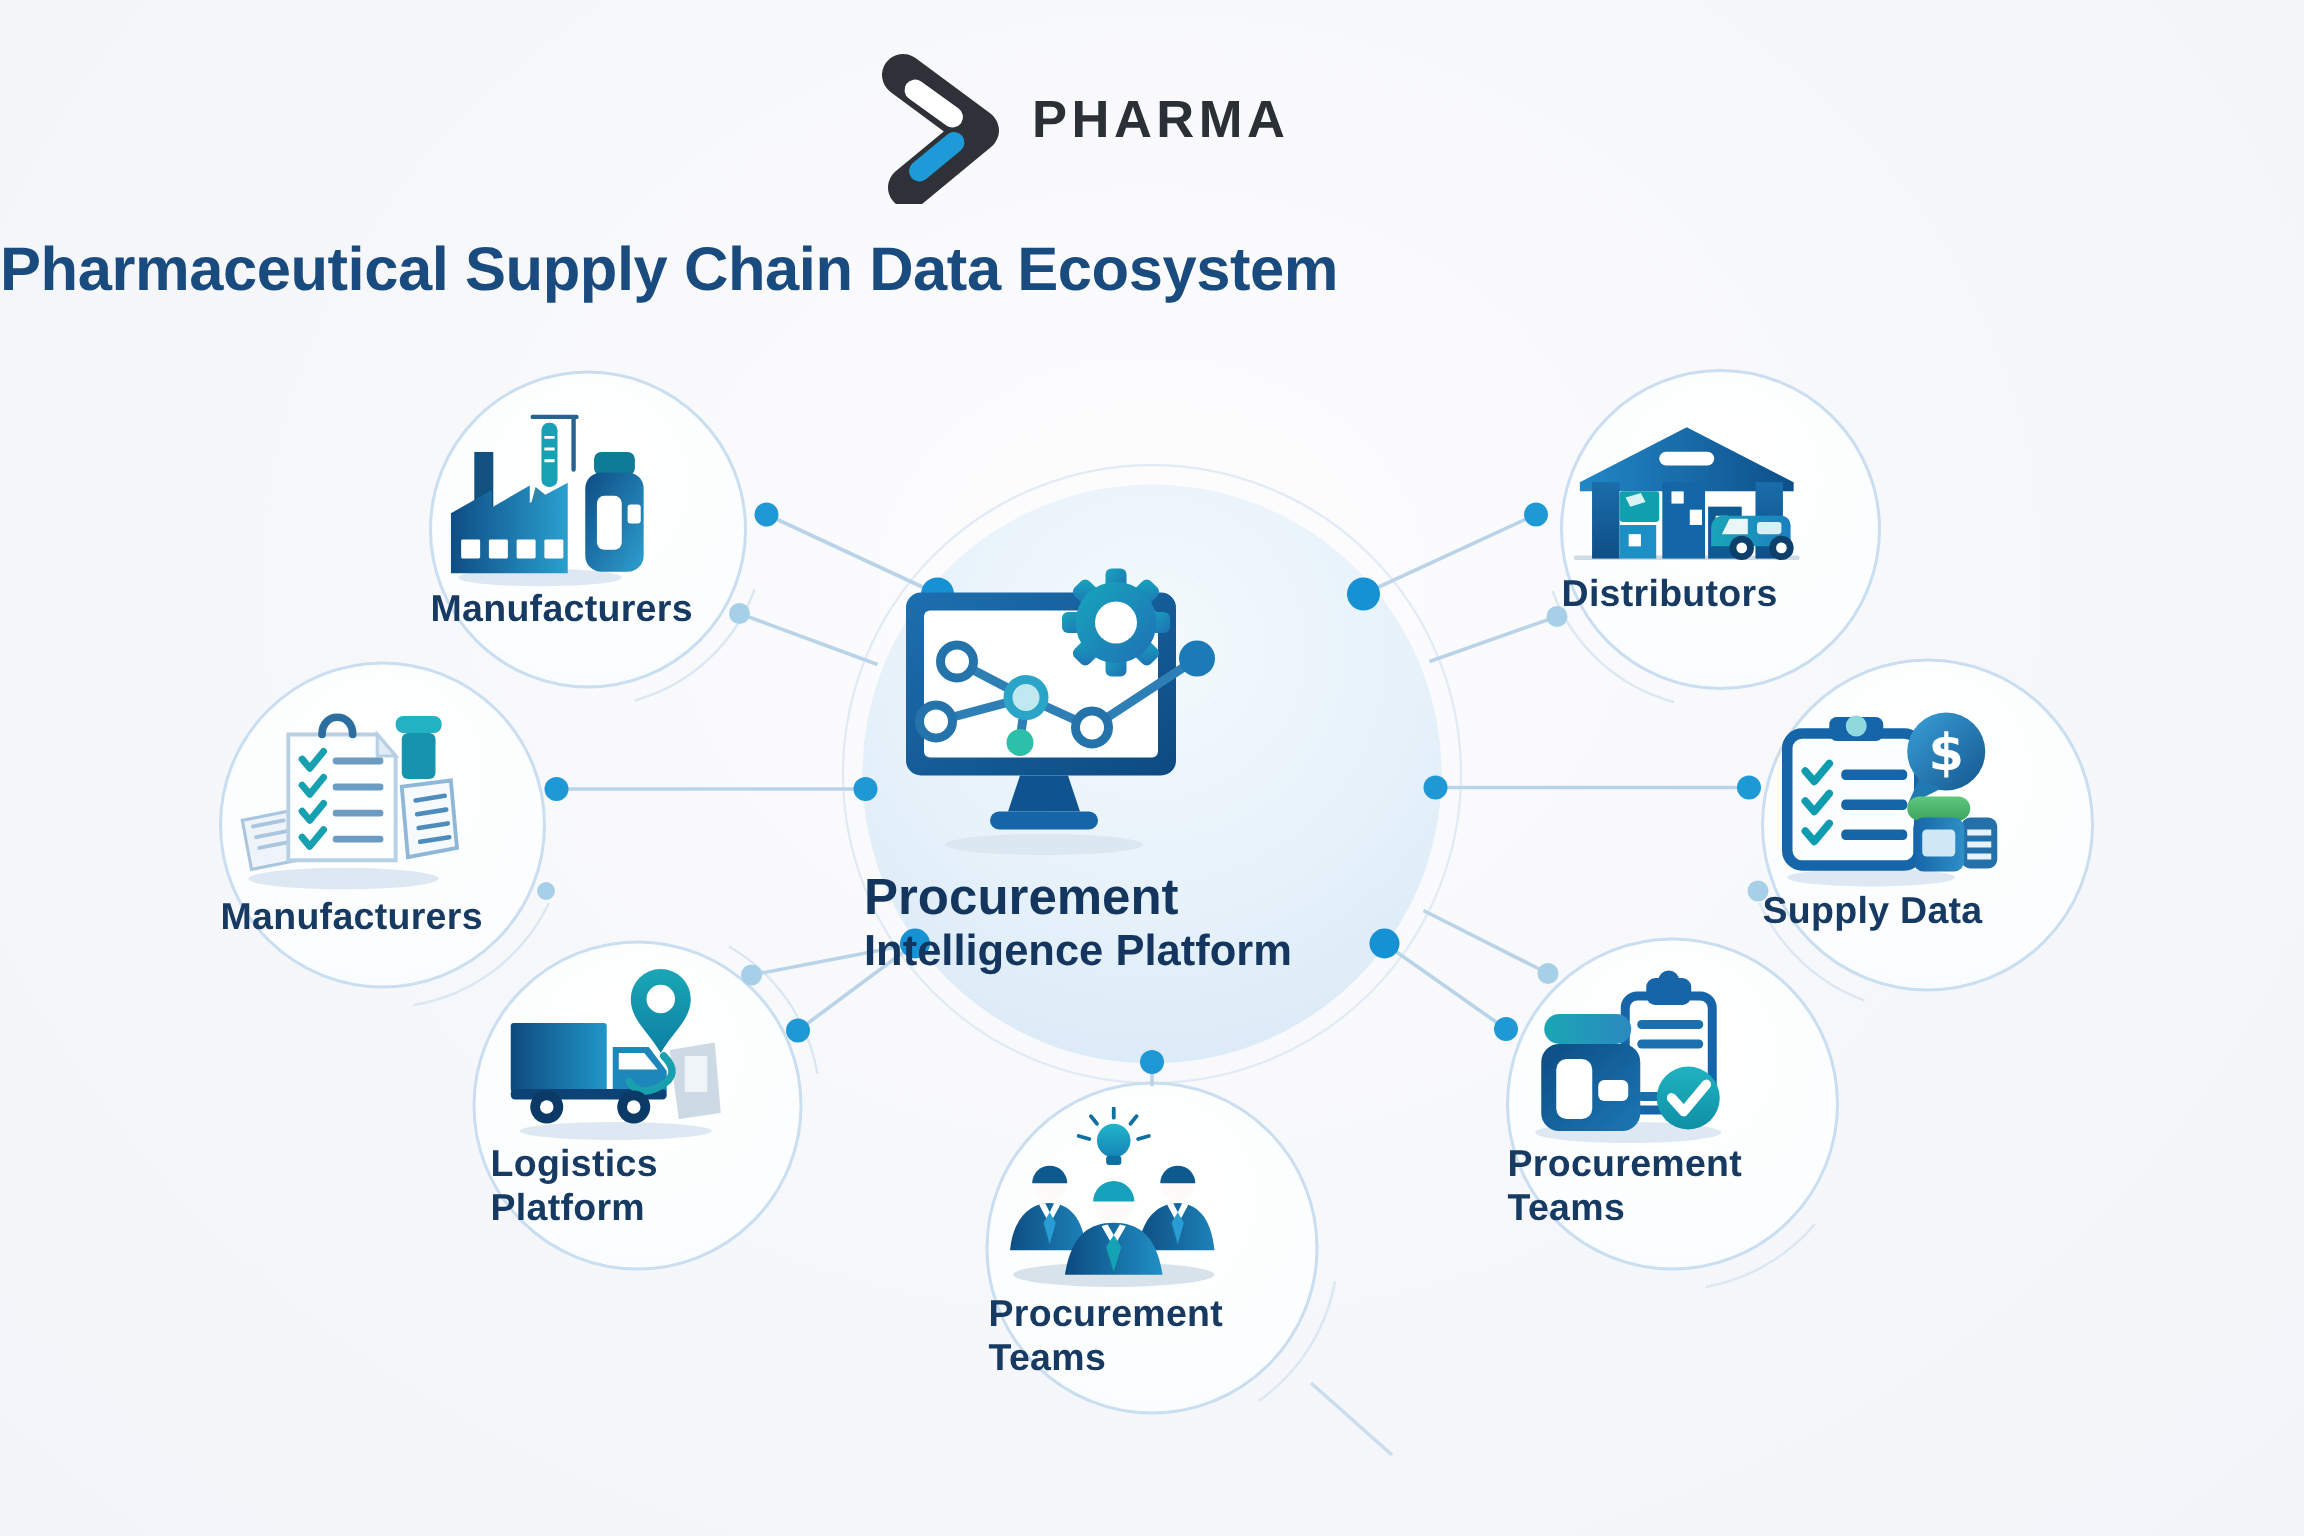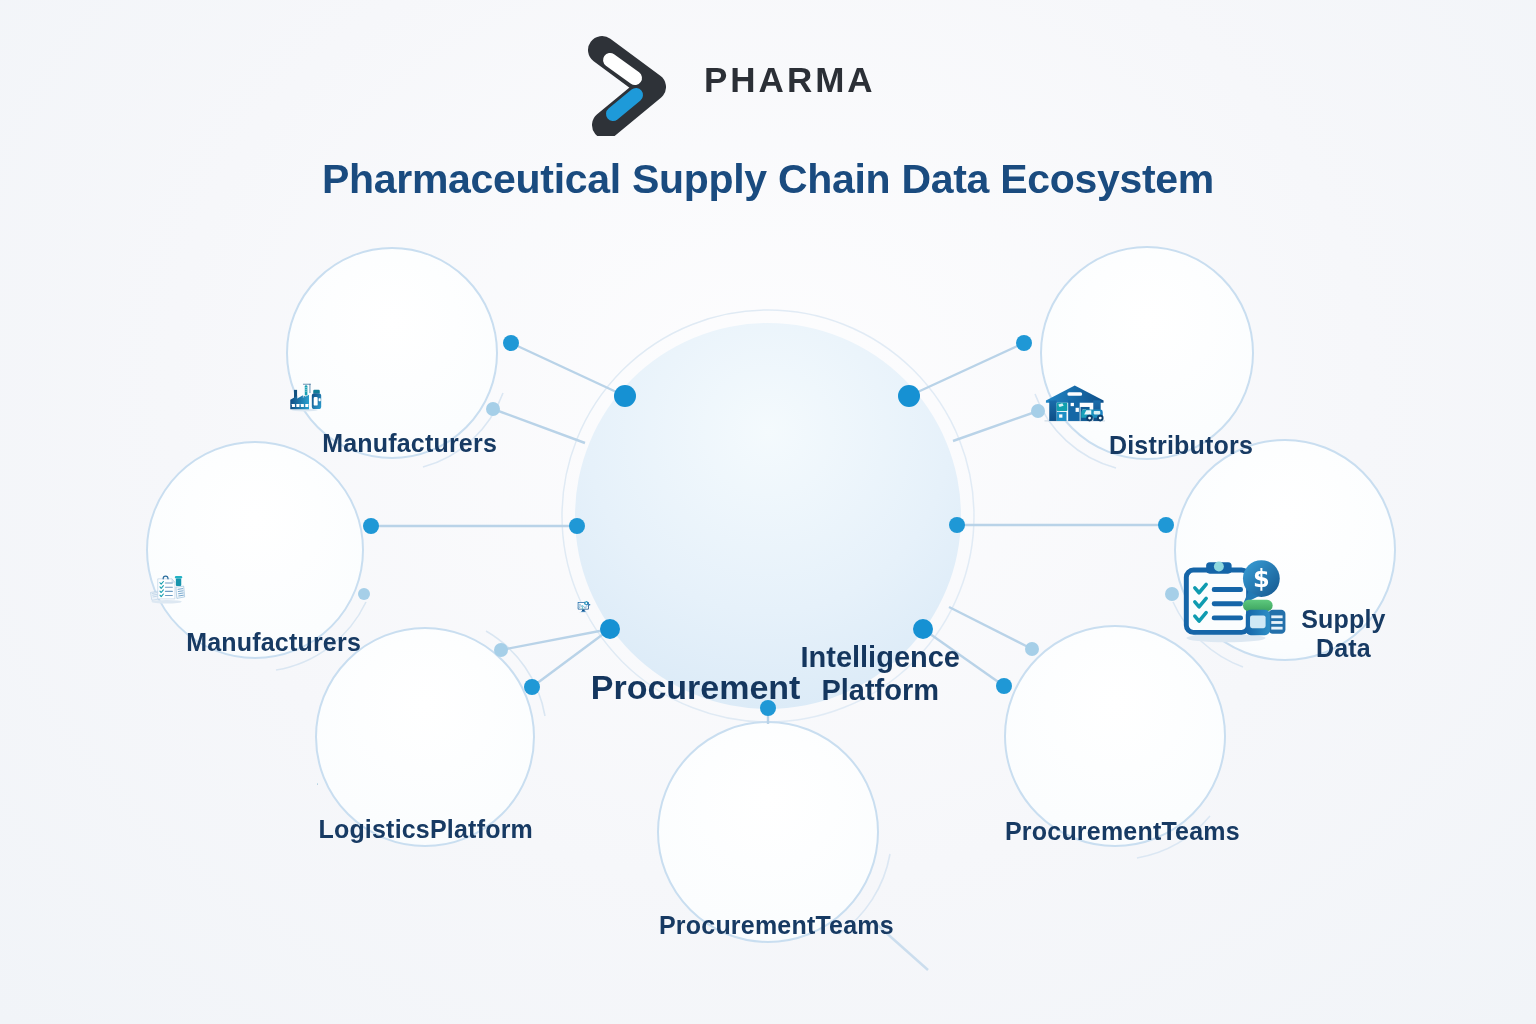--- a/index.html
+++ b/index.html
@@ -7,39 +7,39 @@
     width:1536px;height:1024px;overflow:hidden;
     font-family:"Liberation Sans", sans-serif;
     background:#f4f6f9;
   }
   .stage{
     position:relative;width:1536px;height:1024px;
     background:radial-gradient(ellipse at 50% 38%, #fdfdfe 0%, #f6f7fa 55%, #f1f4f8 100%);
   }
   .bg-layer{position:absolute;left:0;top:0;}
   
-  .logo{position:absolute;left:566px;top:24px;display:flex;align-items:center;gap:38px;}
+  .logo{position:absolute;left:566px;top:24px;display:flex;align-items:center;gap:22px;}
   .logo-text{color:#2b2f36;font-weight:700;font-size:35px;letter-spacing:3px;line-height:1.2;}
   
   .page-title{
-    position:absolute;left:0;top:156px;width:1536px;text-align:center;
+    position:absolute;left:0;top:156px;width:1536px;
     font-size:41px;font-weight:700;letter-spacing:-0.3px;color:#1a4b7f;
   }
   
   .node{
-    position:absolute;display:flex;flex-direction:row;align-items:flex-end;
+    position:absolute;display:flex;flex-direction:column;align-items:flex-start;
     text-align:center;color:#173a63;
   }
   .node .lbl{font-weight:700;font-size:25px;line-height:1.16;letter-spacing:0.2px;}
   .node-central{left:576px;top:323px;width:384px;height:384px;padding-top:54px;box-sizing:border-box;}
   .node-central .lbl1{font-size:34px;font-weight:700;color:#14365e;margin-top:2px;}
   .node-central .lbl2{font-size:29px;font-weight:700;color:#14365e;margin-top:0;}
   .node-tl{left:287px;top:248px;width:210px;height:210px;padding-top:22px;box-sizing:border-box;}
   .node-l{left:147px;top:443px;width:214px;height:214px;padding-top:16px;box-sizing:border-box;}
-  .node-bl{left:317px;top:628px;width:216px;height:216px;padding-top:14px;box-sizing:border-box;}
+  .node-bl{left:327px;top:628px;width:216px;height:216px;padding-top:14px;box-sizing:border-box;}
   .node-bc{left:659px;top:722px;width:218px;height:218px;padding-top:16px;box-sizing:border-box;}
   .node-tr{left:1041px;top:248px;width:212px;height:212px;padding-top:16px;box-sizing:border-box;}
   .node-r{left:1175px;top:443px;width:220px;height:220px;padding-top:18px;box-sizing:border-box;}
   .node-br{left:1005px;top:626px;width:220px;height:220px;padding-top:14px;box-sizing:border-box;}
   .node svg{display:block;}
 </style>
 </head>
 <body>
 
 <div class="stage">

